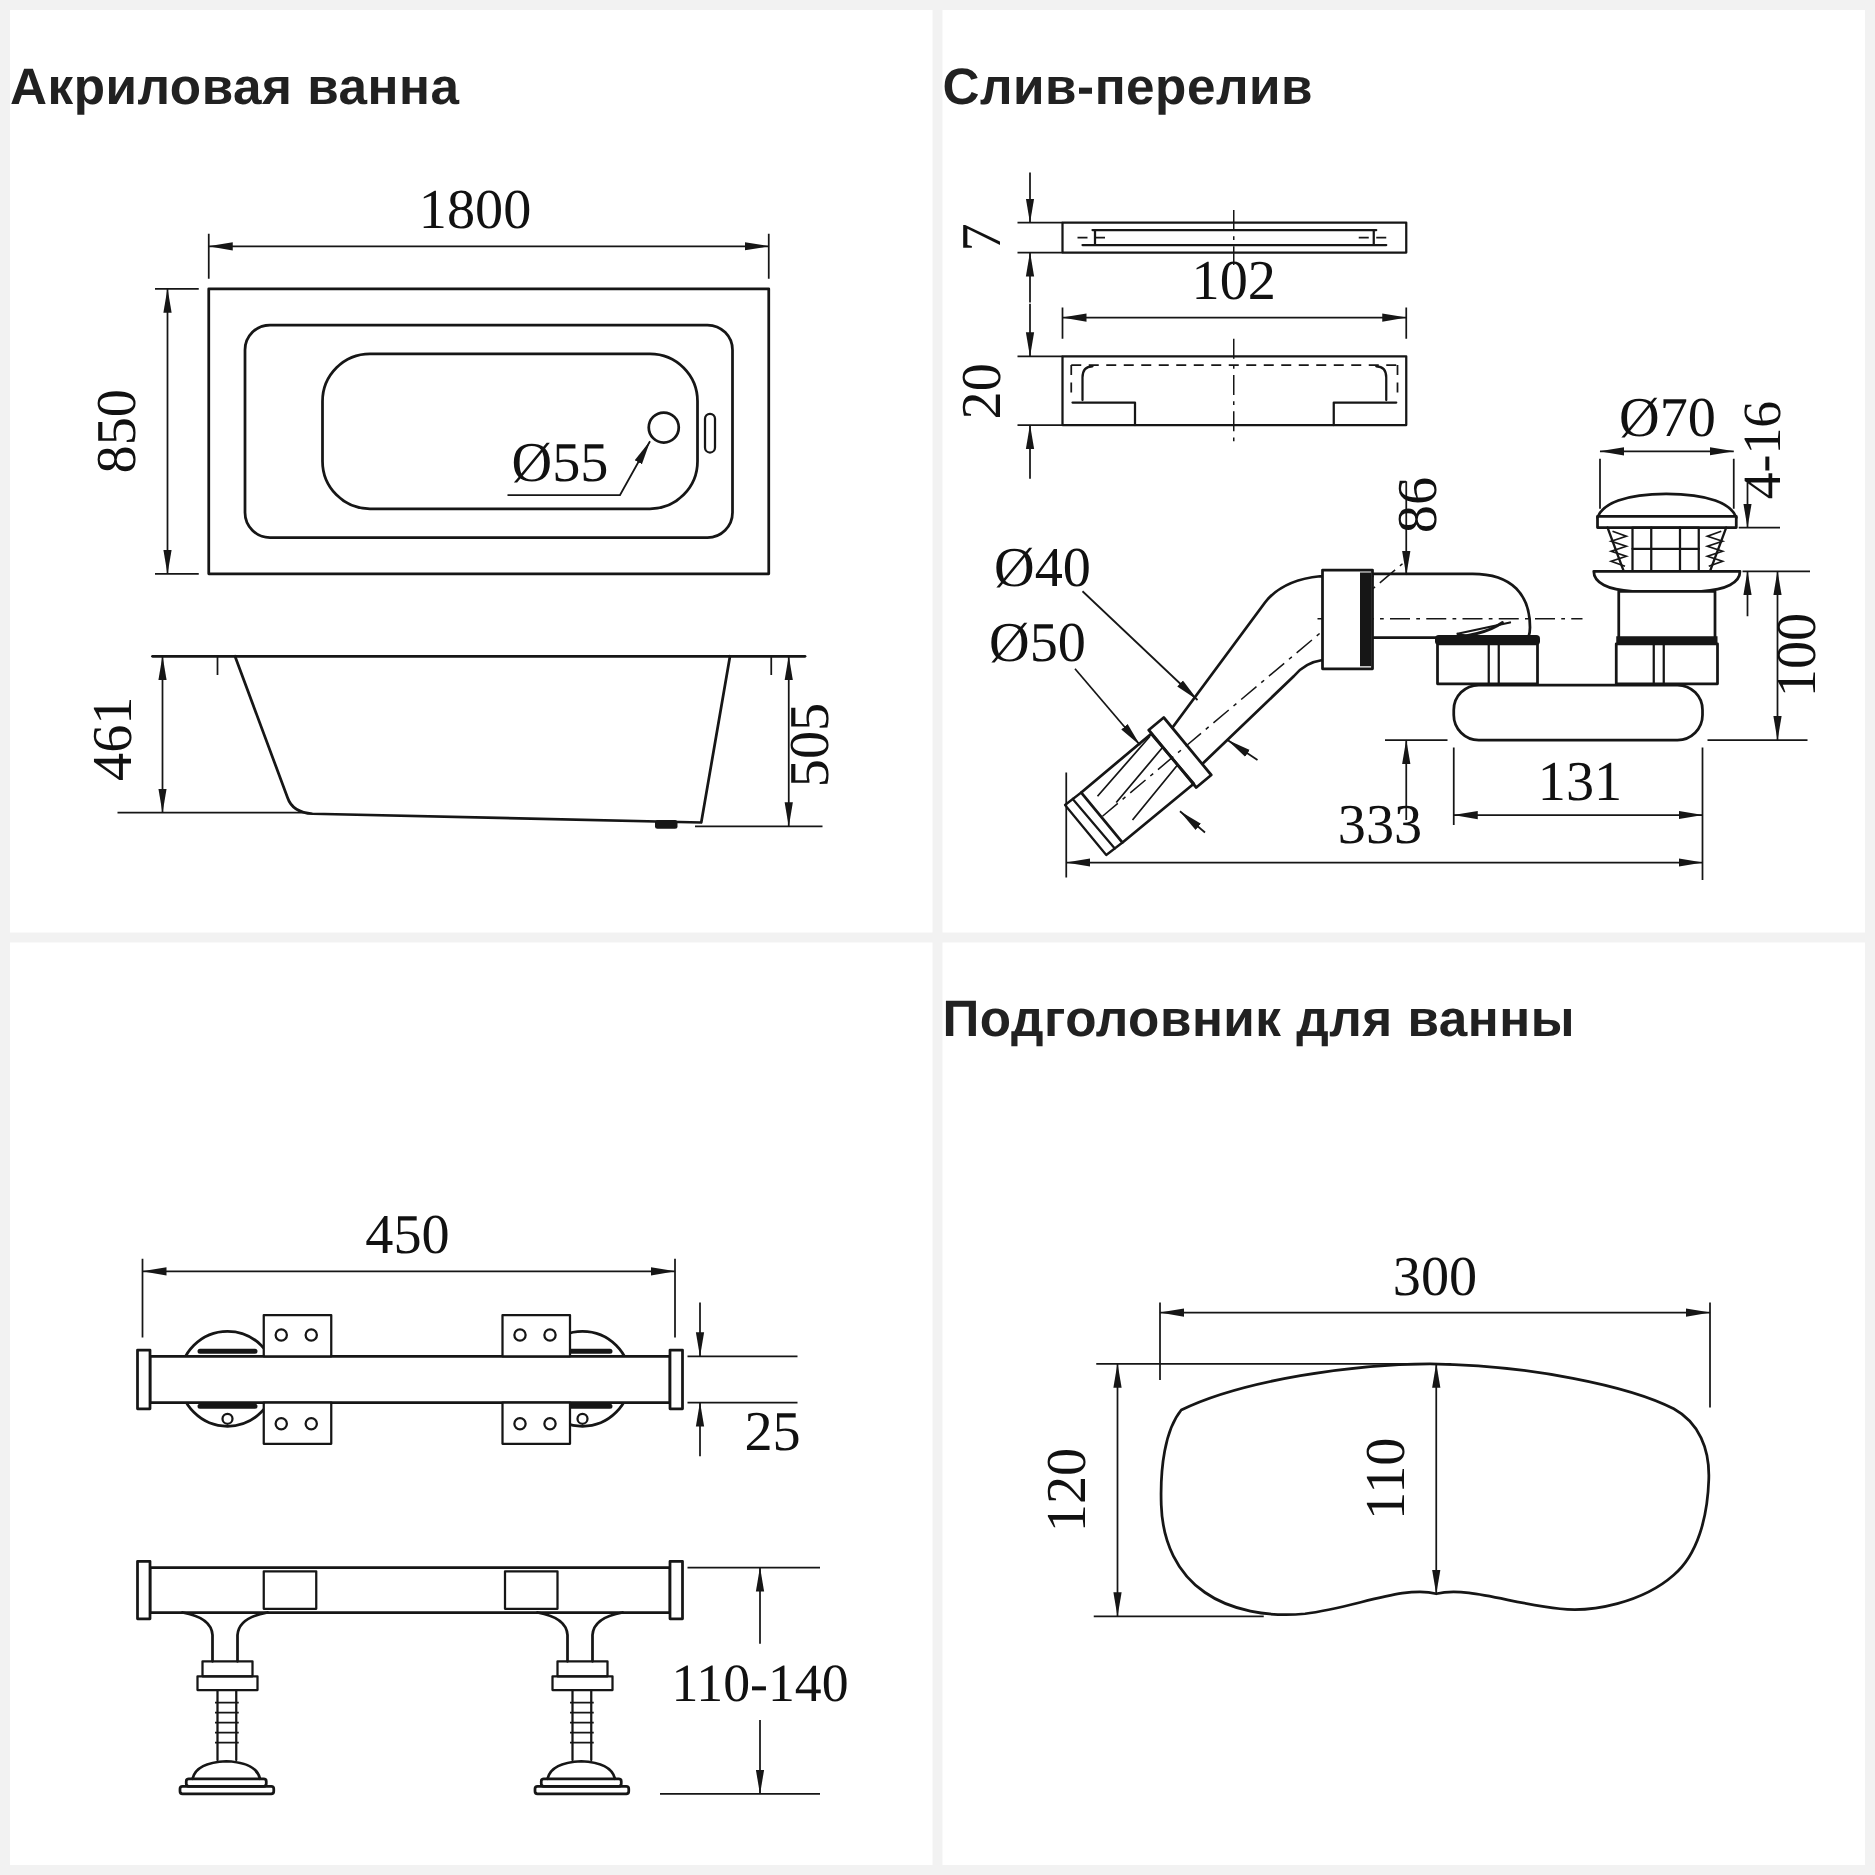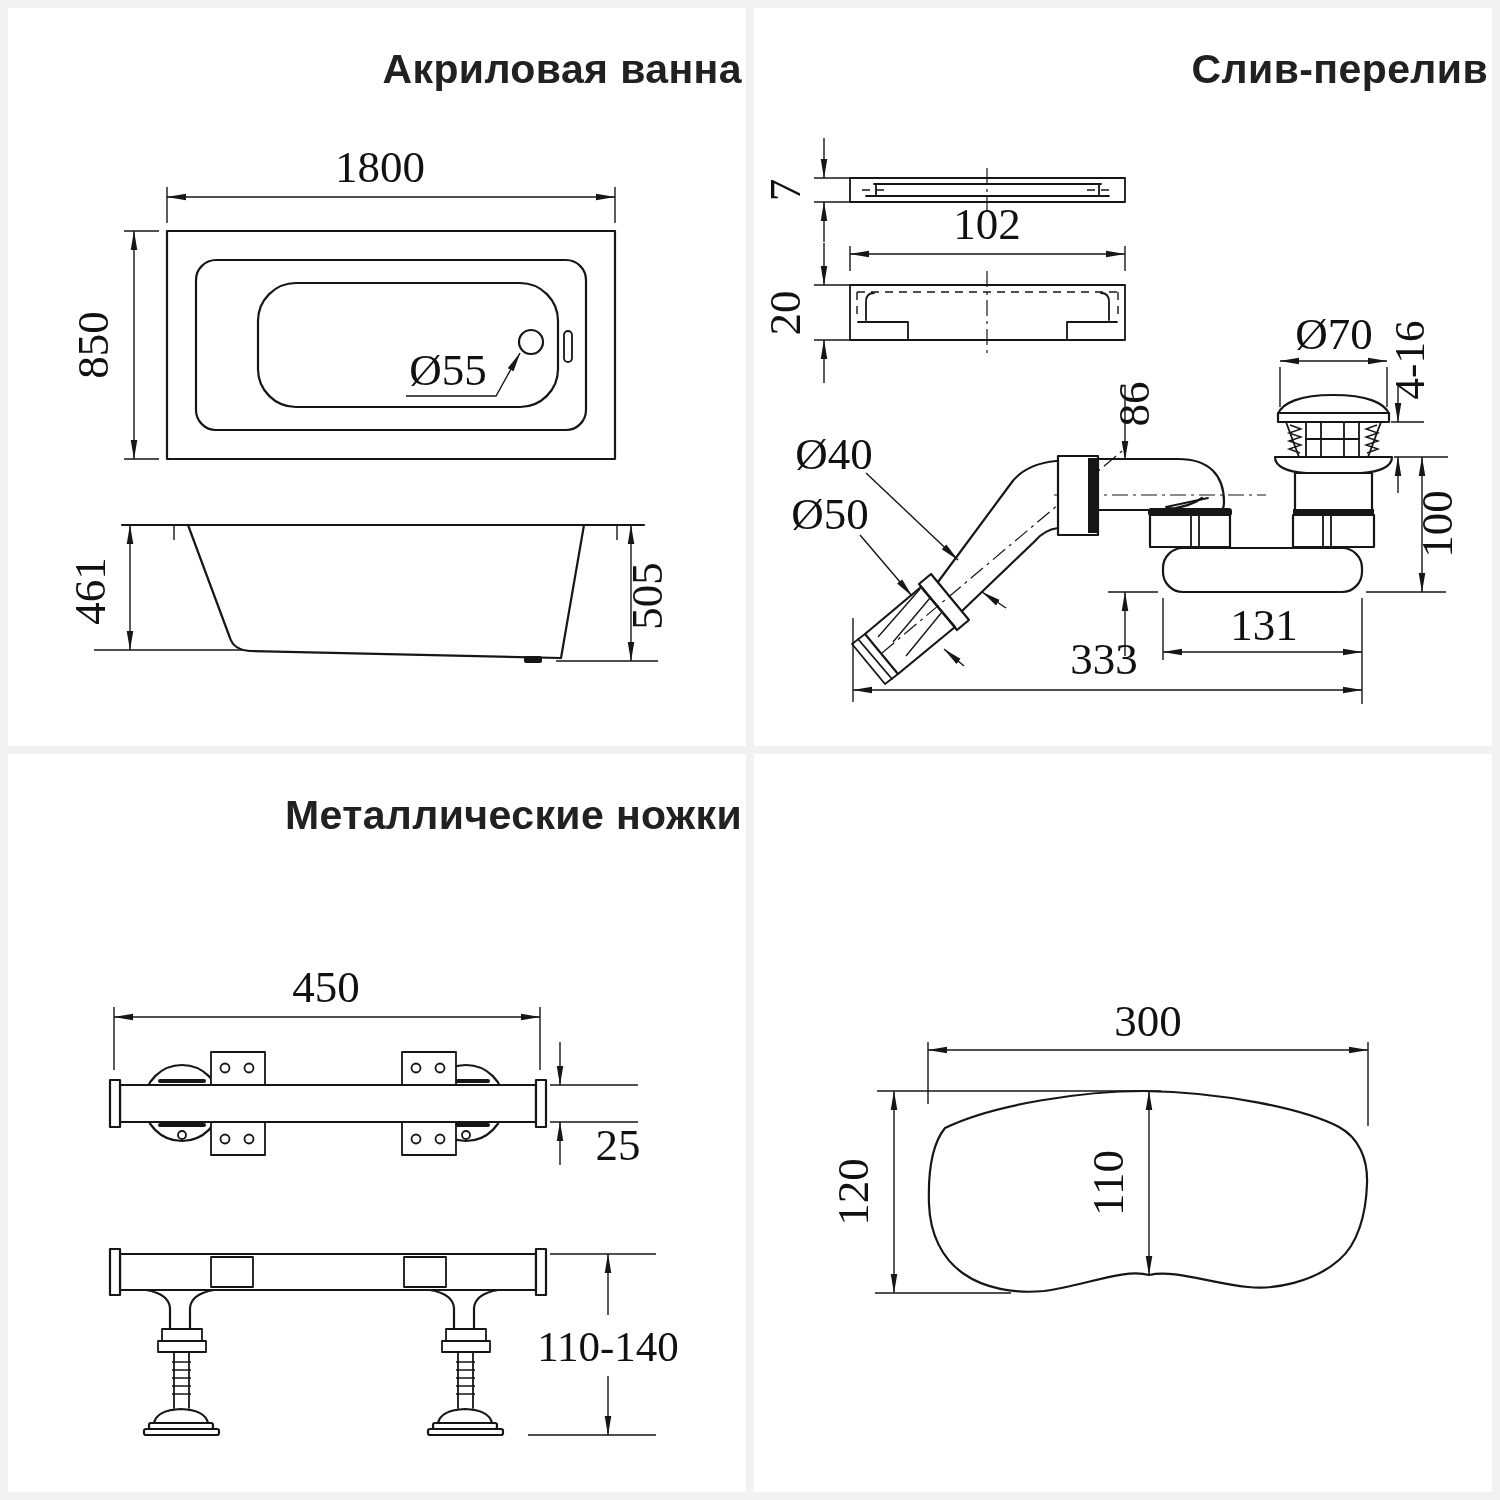--- a/index.html
+++ b/index.html
@@ -9,22 +9,22 @@
     display:grid;
     grid-template-columns:738px 738px;
     grid-template-rows:738px 738px;
     gap:8px;
     padding:8px;
     box-sizing:border-box;
     font-family:"Liberation Sans","DejaVu Sans",sans-serif;
   }
   .panel{background:#ffffff;position:relative;overflow:hidden;}
   .panel-title{
-    position:absolute;top:34px;left:0;right:4px;
-    text-align:right;
+    position:absolute;top:34px;left:0;right:14px;
+    text-align:left;
     font-family:"Liberation Sans","DejaVu Sans",sans-serif;
     font-weight:700;font-size:41px;line-height:1.32;
     color:#212121;letter-spacing:.4px;
     z-index:2;
   }
   svg.draw{position:absolute;left:0;top:0;}
   
   .ol{stroke:#161616;stroke-width:2.2;fill:none;stroke-linejoin:round;stroke-linecap:round;}
   .olw{stroke:#161616;stroke-width:2.2;fill:#ffffff;stroke-linejoin:round;}
   .t1{stroke-width:1.8;}
@@ -221,21 +221,20 @@
     <text class="dt" transform="rotate(-90 395 396)" x="395" y="396">86</text>
     <text class="dt" x="80" y="461">Ø40</text>
     <text class="dt" x="76" y="521">Ø50</text>
     <text class="dt" x="510" y="632">131</text>
     <text class="dt" x="350" y="666">333</text>
   </svg>
 </div>
 
 <div class="panel">
   <div class="panel-title">
-    <div>Металлические ножки</div>
   </div>
   <svg class="draw" width="738" height="738" viewBox="0 0 738 738">
     <defs>
       <marker id="ae3" viewBox="0 0 20 8" refX="19.2" refY="4" markerWidth="20" markerHeight="8" markerUnits="userSpaceOnUse" orient="auto">
           <path d="M0 0.7 L19.6 4 L0 7.3 Z" fill="#161616"></path>
         </marker>
       <marker id="as3" viewBox="0 0 20 8" refX="19.2" refY="4" markerWidth="20" markerHeight="8" markerUnits="userSpaceOnUse" orient="auto-start-reverse">
           <path d="M0 0.7 L19.6 4 L0 7.3 Z" fill="#161616"></path>
         </marker>
     </defs>
@@ -298,20 +297,21 @@
       <line x1="542" y1="500" x2="648" y2="500"></line>
       <line x1="520" y1="681" x2="648" y2="681"></line>
       <line x1="600" y1="561" x2="600" y2="500" marker-end="url(#ae3)"></line>
       <line x1="600" y1="622" x2="600" y2="681" marker-end="url(#ae3)"></line>
     </g>
     <text class="dt sm" x="600" y="607">110-140</text>
   </svg>
 </div>
 
 <div class="panel">
+  <div class="panel-title">Подголовник для ванны</div>
   <svg class="draw" width="738" height="738" viewBox="0 0 738 738">
     <defs>
       <marker id="ae4" viewBox="0 0 20 8" refX="19.2" refY="4" markerWidth="20" markerHeight="8" markerUnits="userSpaceOnUse" orient="auto">
           <path d="M0 0.7 L19.6 4 L0 7.3 Z" fill="#161616"></path>
         </marker>
       <marker id="as4" viewBox="0 0 20 8" refX="19.2" refY="4" markerWidth="20" markerHeight="8" markerUnits="userSpaceOnUse" orient="auto-start-reverse">
           <path d="M0 0.7 L19.6 4 L0 7.3 Z" fill="#161616"></path>
         </marker>
     </defs>
 

